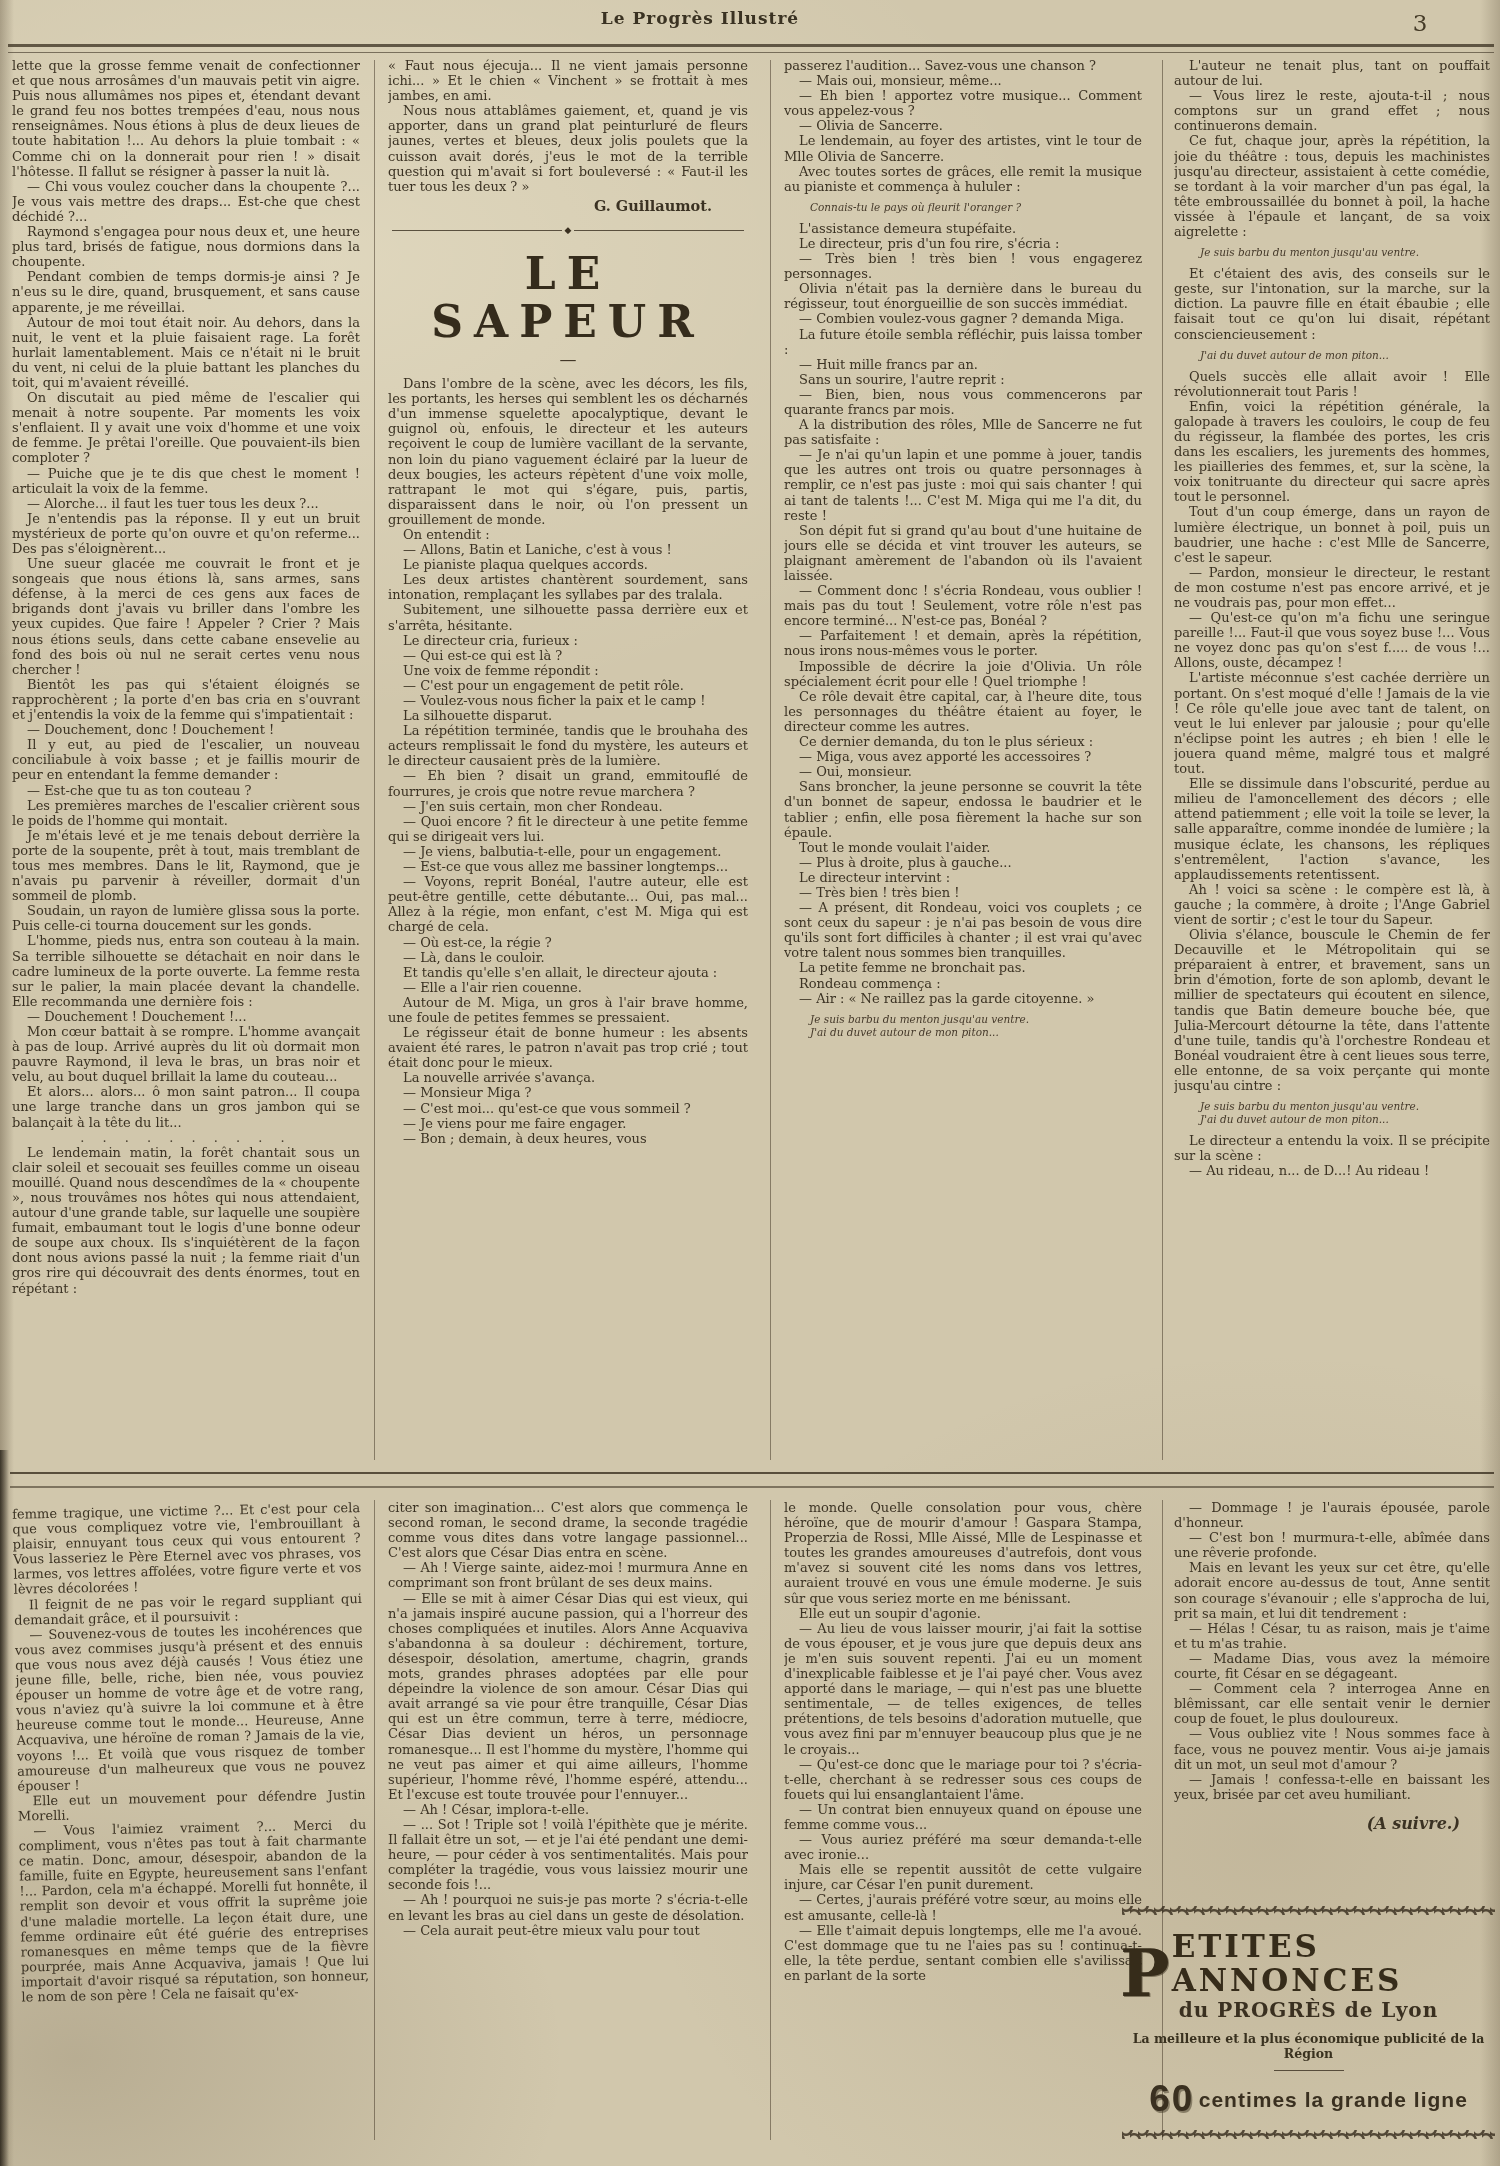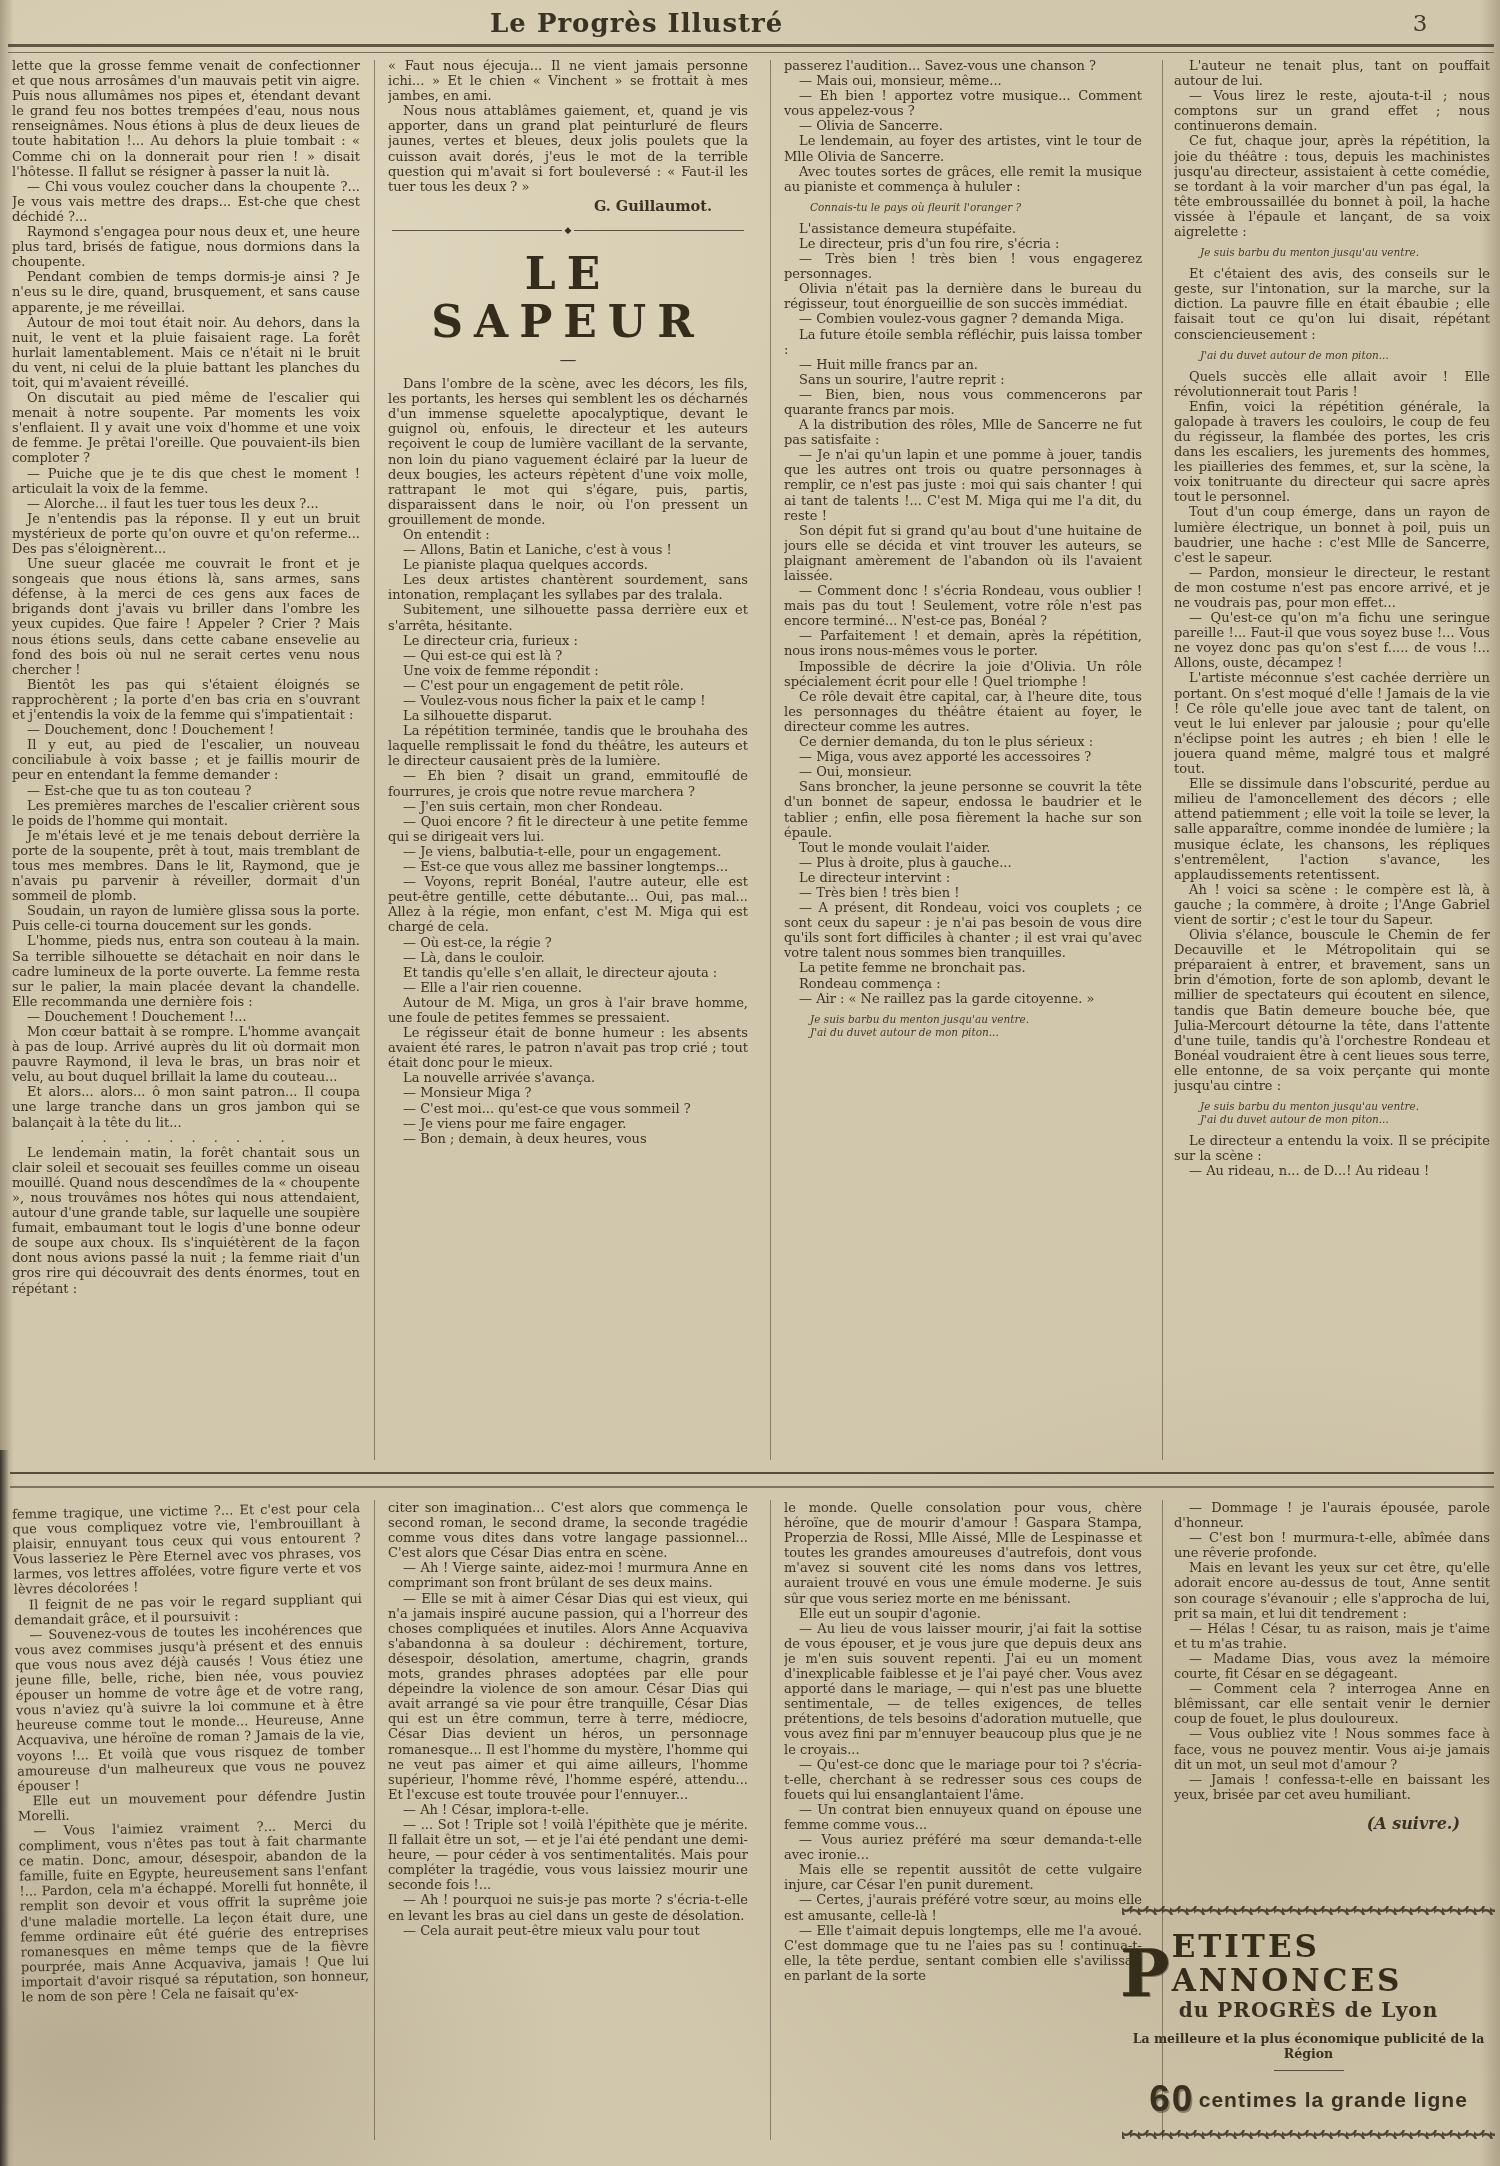--- a/index.html
+++ b/index.html
@@ -10,22 +10,22 @@
       radial-gradient(1100px 700px at 22% 12%, rgba(255,250,228,.30), transparent 65%),
       radial-gradient(900px 700px at 85% 85%, rgba(120,100,68,.16), transparent 70%),
       radial-gradient(700px 500px at 5% 95%, rgba(95,80,55,.22), transparent 70%),
       linear-gradient(90deg, rgba(80,66,46,.38) 0px, rgba(80,66,46,0) 14px, rgba(80,66,46,0) 1480px, rgba(80,66,46,.25) 1500px),
       #d1c7ac;
     color:#39311f;
   }
   .scan-edge{position:absolute;left:0;top:1450px;bottom:0;width:9px;
     background:linear-gradient(90deg, rgba(25,20,12,.75), rgba(25,20,12,0));}
   
-  .masthead{position:absolute;left:490px;top:8px;width:420px;
-    font-size:26px;font-weight:bold;letter-spacing:1px;color:#3a3222;}
+  .masthead{position:absolute;left:490px;top:8px;width:420px;text-align:center;
+    font-size:17px;font-weight:bold;letter-spacing:1px;color:#3a3222;}
   .pagenum{position:absolute;left:1390px;top:10px;width:60px;text-align:center;font-size:23px;color:#453b28;}
   .header-rule{position:absolute;left:8px;top:44px;width:1486px;height:5px;
     border-top:3px solid rgba(58,48,32,.75);border-bottom:1px solid rgba(58,48,32,.6);}
   
   .tcol,.bcol{position:absolute;overflow:hidden;text-align:justify;
     font-size:13px;line-height:15.1px;color:#3b3223;}
   .tcol{top:58px;height:1404px;}
   #tc1{left:12px;width:348px;}
   #tc2{left:388px;width:360px;}
   #tc3{left:784px;width:358px;}
@@ -136,21 +136,21 @@
         <p>— Allons, Batin et Laniche, c'est à vous !</p>
         <p>Le pianiste plaqua quelques accords.</p>
         <p>Les deux artistes chantèrent sourdement, sans intonation, remplaçant les syllabes par des tralala.</p>
         <p>Subitement, une silhouette passa derrière eux et s'arrêta, hésitante.</p>
         <p>Le directeur cria, furieux :</p>
         <p>— Qui est-ce qui est là ?</p>
         <p>Une voix de femme répondit :</p>
         <p>— C'est pour un engagement de petit rôle.</p>
         <p>— Voulez-vous nous ficher la paix et le camp !</p>
         <p>La silhouette disparut.</p>
-        <p>La répétition terminée, tandis que le brouhaha des laquelle remplissait le fond du théâtre, les auteurs et le directeur causaient près de la lumière.</p>
+        <p>La répétition terminée, tandis que le brouhaha des acteurs remplissait le fond du mystère, les auteurs et le directeur causaient près de la lumière.</p>
         <p>— Eh bien ? disait un grand, emmitouflé de fourrures, je crois que notre revue marchera ?</p>
         <p>— J'en suis certain, mon cher Rondeau.</p>
         <p>— Quoi encore ? fit le directeur à une petite femme qui se dirigeait vers lui.</p>
         <p>— Je viens, balbutia-t-elle, pour un engagement.</p>
         <p>— Est-ce que vous allez me bassiner longtemps...</p>
         <p>— Voyons, reprit Bonéal, l'autre auteur, elle est peut-être gentille, cette débutante... Oui, pas mal... Allez à la régie, mon enfant, c'est M. Miga qui est chargé de cela.</p>
         <p>— Où est-ce, la régie ?</p>
         <p>— Là, dans le couloir.</p>
         <p>Et tandis qu'elle s'en allait, le directeur ajouta :</p>
         <p>— Elle a l'air rien couenne.</p>

